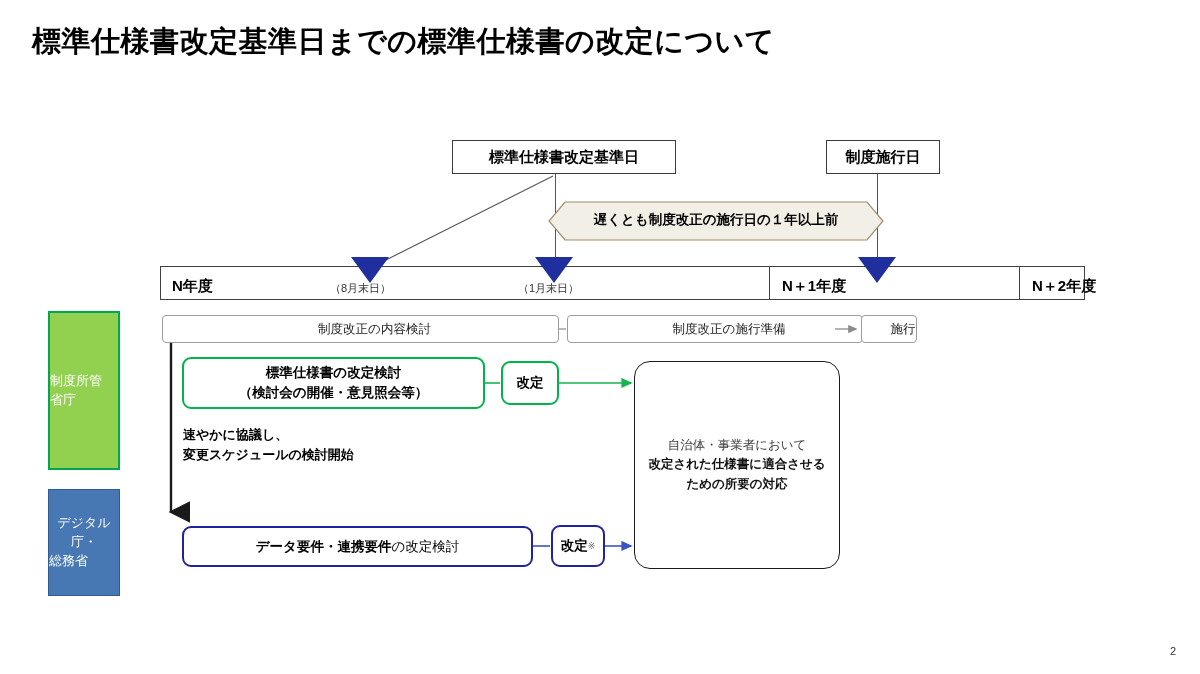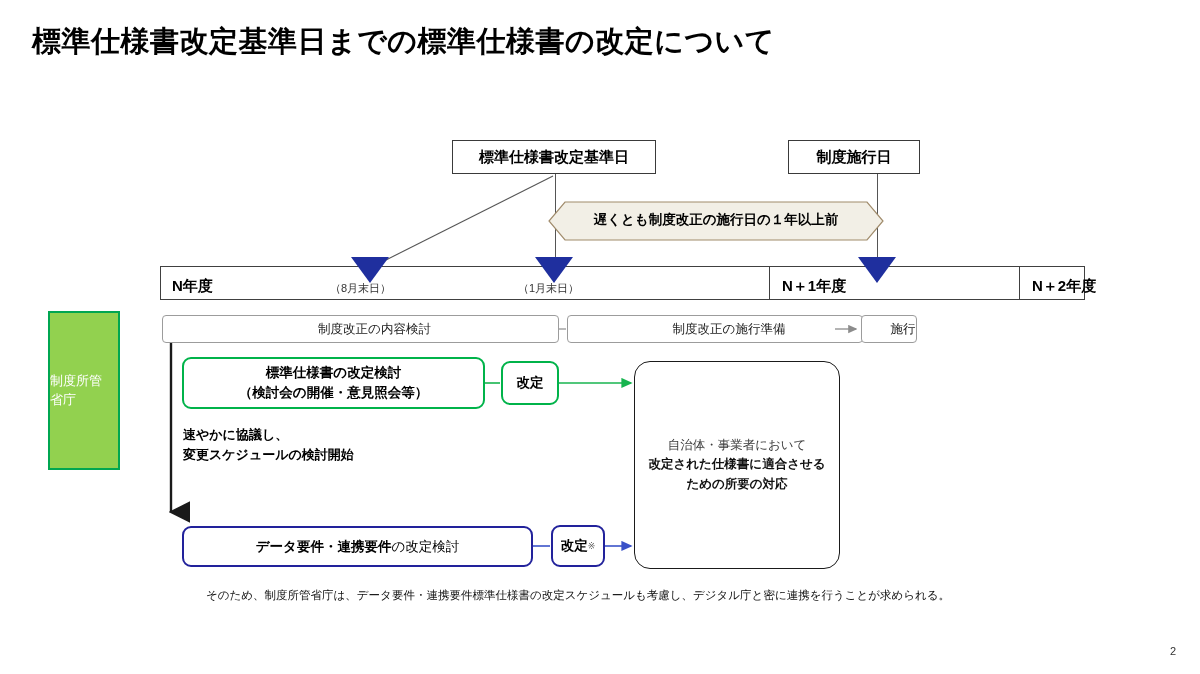--- a/index.html
+++ b/index.html
@@ -38,22 +38,22 @@
     box-sizing: border-box;
     border: 1.4px solid #3a3a3a;
     background: #ffffff;
     display: flex;
     align-items: center;
     justify-content: center;
     font-weight: bold;
     font-size: 15px;
     white-space: nowrap;
   }
-  .callout-std { left: 452px; top: 140px; width: 204px; height: 34px; }
-  .callout-enf { left: 788px; top: 140px; width: 132px; height: 34px; }
+  .callout-std { left: 452px; top: 140px; width: 224px; height: 34px; }
+  .callout-enf { left: 826px; top: 140px; width: 114px; height: 34px; }
 
   
   .vline {
     position: absolute;
     width: 1px;
     background: #555555;
   }
   .leader-std { left: 555px; top: 174px; height: 92px; }
   .leader-enf { left: 877px; top: 174px; height: 92px; }
 
@@ -287,20 +287,24 @@
   <div class="tl-sub" style="left:330px; top:281px;">（8月末日）</div>
   <div class="tl-sub" style="left:518px; top:281px;">（1月末日）</div>
 
   <div class="tri" style="left:351px; top:257px;"></div>
   <div class="tri" style="left:535px; top:257px;"></div>
   <div class="tri" style="left:858px; top:257px;"></div>
 
   <div class="role-chip role-green">
     <span>制度所管</span>
     <span>省庁</span>
+  </div>
+  <div class="role-chip role-blue">
+    <span>デジタル庁・</span>
+    <span>総務省</span>
   </div>
 
   <div class="gray-bar gray-1">制度改正の内容検討</div>
   <div class="gray-bar gray-2">制度改正の施行準備</div>
   <div class="gray-bar gray-3">施行</div>
 
   <svg class="conn">
     <defs>
       <marker id="ah-gray" markerWidth="7" markerHeight="7" refX="6" refY="3.2" orient="auto">
         <path d="M0,0 L7,3.2 L0,6.4 z" fill="#8C8C8C"></path>
@@ -353,18 +357,17 @@
       <span class="kaitei-mark">※</span>
   </div>
 
   <div class="round-box outcome-box">
     <div class="outcome-l1">自治体・事業者において</div>
     <div class="outcome-l2">改定された仕様書に適合させる</div>
     <div class="outcome-l3">ための所要の対応</div>
   </div>
 
   <div class="footnote">
-    <span class="fn-l2">そのため、制度所管省庁は、データ要件・連携要件標準仕様書の改定スケジュールも考慮し、デジタル庁と密に連携を行うことが求められる。</span>
   </div>
 
   <div class="page-num">2</div>
 
 </div>
 
 </body></html>

